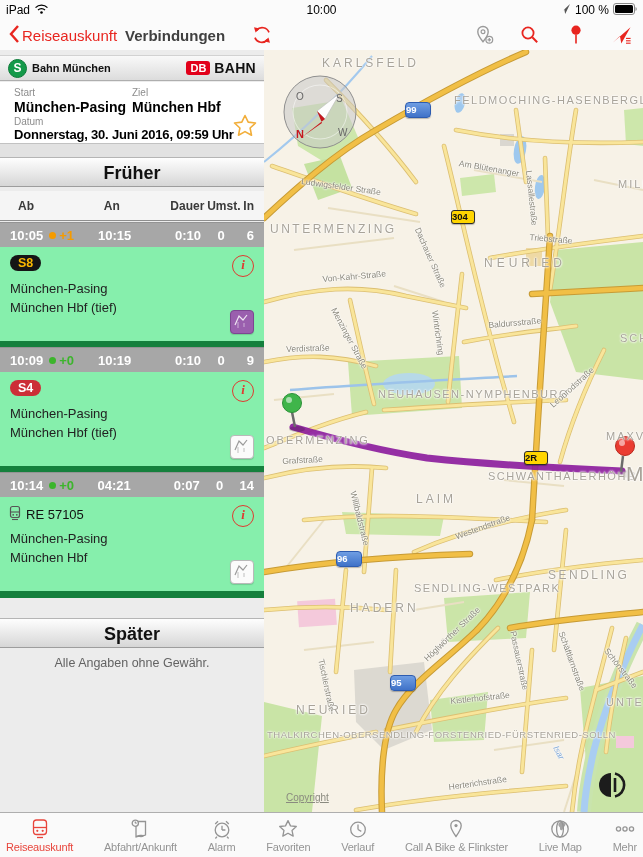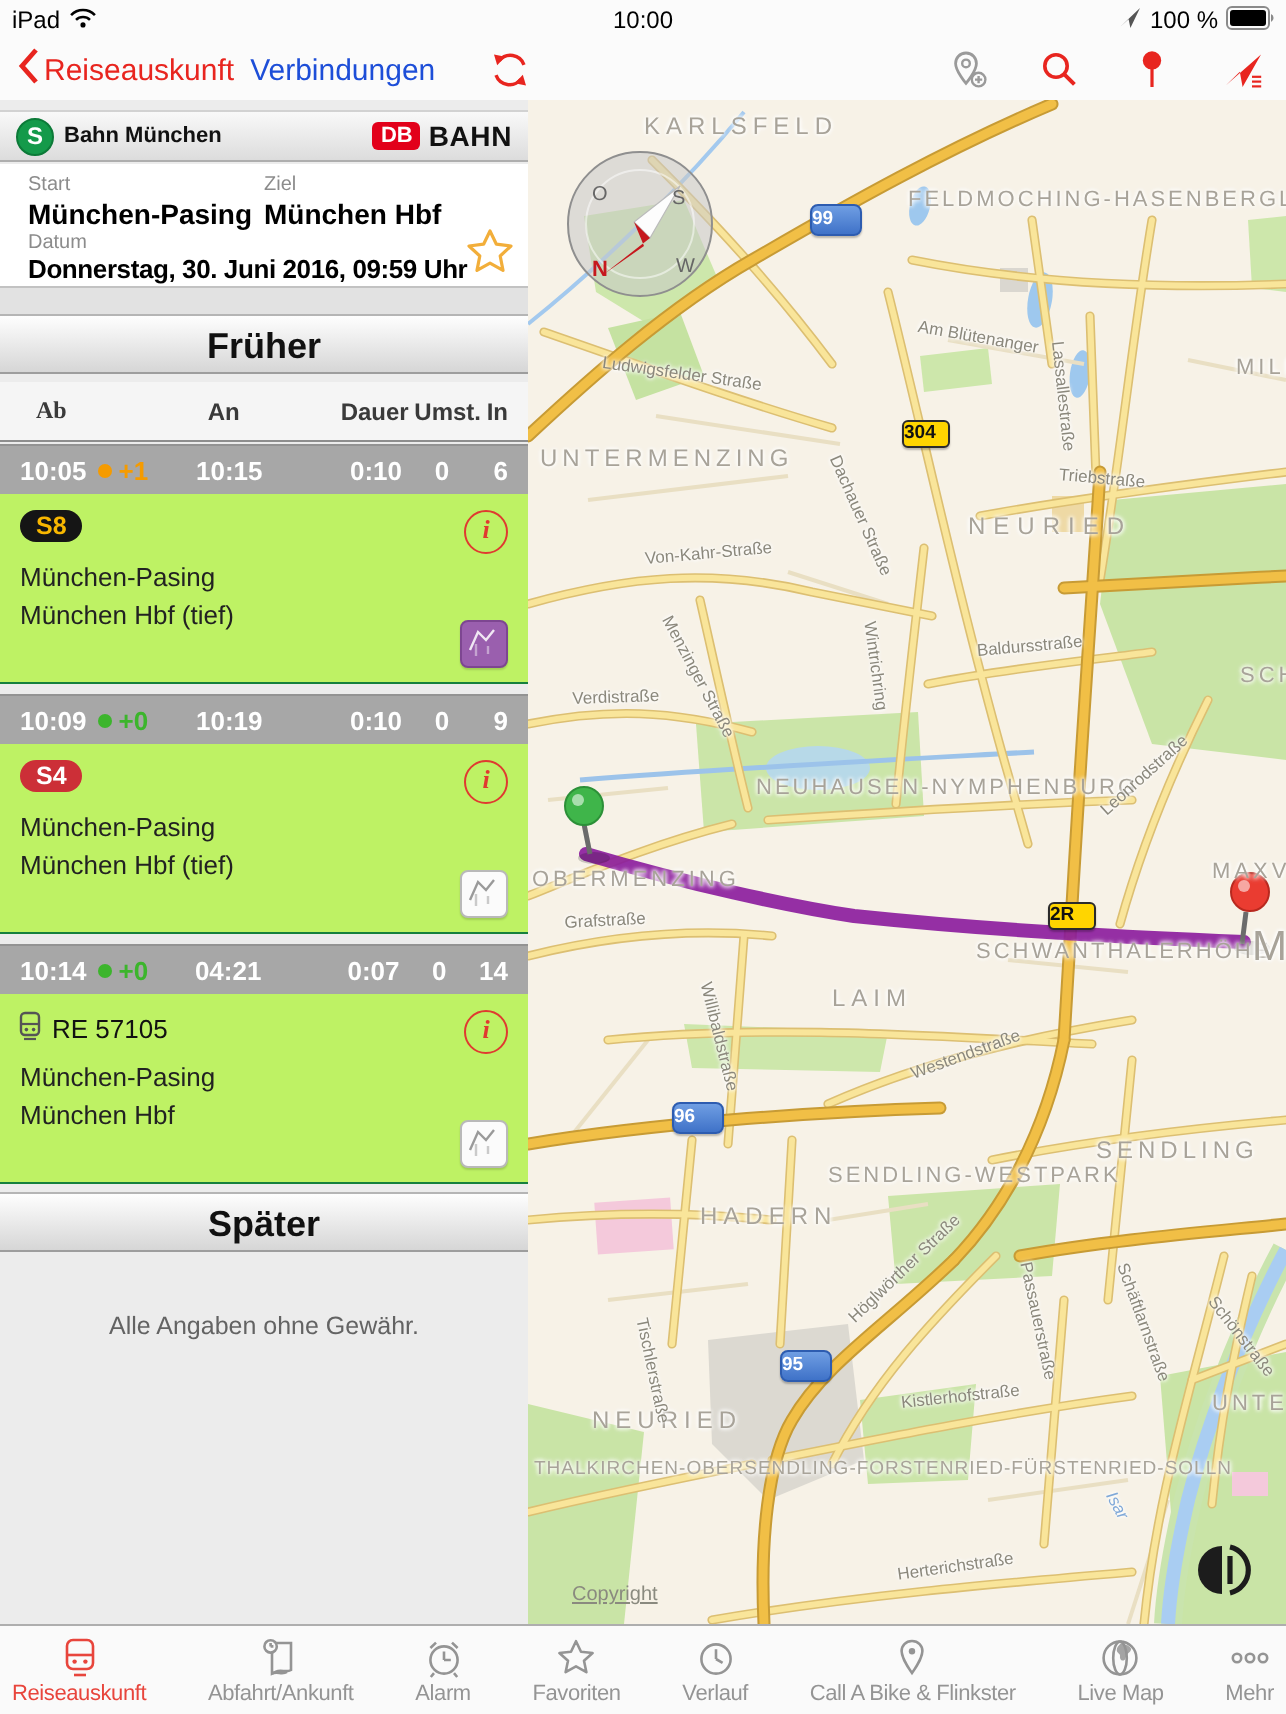--- a/index.html
+++ b/index.html
@@ -12,21 +12,21 @@
              display:flex;align-items:center;font-size:12px;color:#000;}
   .sb-left{position:absolute;left:6px;display:flex;align-items:center;gap:4px;}
   .sb-time{position:absolute;left:0;width:100%;text-align:center;}
   .sb-right{position:absolute;right:4px;display:flex;align-items:center;gap:4px;}
 
   
   .navbar{position:absolute;top:20px;left:0;width:643px;height:30px;background:#fbfbfb;
           border-bottom:1px solid #c8c8c8;display:flex;align-items:center;}
   .nav-back{display:flex;align-items:center;gap:2px;margin-left:8px;color:var(--accent);
             font-size:15px;cursor:pointer;}
-  .nav-title{font-size:15px;font-weight:normal;color:#1d4ed8;margin-left:8px;}
+  .nav-title{font-size:15px;font-weight:bold;color:#404040;margin-left:8px;}
   .nav-refresh{margin-left:26px;width:22px;height:22px;}
   .nav-right{position:absolute;right:10px;display:flex;align-items:center;gap:24px;}
   .nav-icon{width:22px;height:22px;}
 
   
   .panel{position:absolute;top:50px;left:0;width:264px;height:762px;background:#ececec;
          border-right:1px solid #a9a9a9;overflow:hidden;}
   .opbar{position:absolute;top:5px;left:0;width:100%;height:26px;
          background:linear-gradient(#f9f9f9,#dcdcdc);border-top:1px solid #d2d2d2;
          border-bottom:1px solid #aeaeae;display:flex;align-items:center;padding:0 8px;box-sizing:border-box;}
@@ -40,37 +40,37 @@
   .q-label{position:absolute;font-size:10px;color:#8c8c8c;}
   .q-value{position:absolute;font-size:14px;font-weight:bold;color:#000;white-space:nowrap;}
   .q-datum{font-size:13px;letter-spacing:-0.2px;}
   .fav-star{position:absolute;top:31px;right:6px;width:26px;height:26px;cursor:pointer;}
 
   .gap1{position:absolute;top:93px;left:0;width:100%;height:14px;background:#e2e2e2;border-top:1px solid #c2c2c2;}
   .bigbtn{position:absolute;left:0;width:100%;height:30px;background:linear-gradient(#fefefe,#d6d6d6);
           border-top:1px solid #b5b5b5;border-bottom:1px solid #9d9d9d;text-align:center;line-height:30px;
           font-size:18px;font-weight:bold;color:#111;box-sizing:border-box;cursor:pointer;}
   .btn-earlier{top:107px;}
-  .btn-later{top:546px;}
+  .btn-later{top:568px;}
 
   .cols{display:flex;align-items:center;padding:0 10px;box-sizing:border-box;}
   .c-ab{width:88px;display:flex;align-items:center;}
   .c-an{width:55px;}
   .c-dauer{width:48px;text-align:right;}
   .c-umst{width:40px;text-align:center;}
   .c-in{flex:1;text-align:right;}
   .thead{position:absolute;top:141px;left:0;width:100%;height:30px;background:#f5f5f5;
          border-bottom:1px solid #8e8e8e;font-size:12px;font-weight:bold;color:#3a3a3a;}
-  .thead .c-ab{padding-left:8px;font-family:Liberation Serif, serif;}
+  .thead .c-ab{padding-left:8px;}
 
   .conn{position:absolute;left:0;width:264px;height:120px;cursor:pointer;}
   .band{height:25px;background:#a7a7a7;color:#fff;font-size:13px;font-weight:bold;border-top:1px solid #939393;}
   .delay-dot{display:inline-block;width:7px;height:7px;border-radius:50%;margin:0 3px 0 6px;}
   .delay{font-weight:bold;}
-  .cbody{position:relative;height:94px;background:#bef264;border-bottom:1px solid #15803d;}
+  .cbody{position:relative;height:94px;background:#86efac;border-bottom:7px solid #15803d;}
   .badge{position:absolute;left:10px;top:8px;border-radius:9px;padding:1px 8px;font-size:12.5px;font-weight:bold;}
   .badge.s8{background:#151515;color:#f8b700;}
   .badge.s4{background:#cc2f37;color:#fff;}
   .line-re{position:absolute;left:8px;top:8px;display:flex;align-items:center;gap:4px;font-size:13px;color:#111;}
   .info-badge{position:absolute;right:10px;top:8px;width:20px;height:20px;border:1.5px solid #e03a30;
               border-radius:50%;color:#e03a30;font-family:"Liberation Serif",serif;font-style:italic;
               font-weight:bold;font-size:13px;text-align:center;line-height:18px;cursor:pointer;}
   .st{position:absolute;left:10px;font-size:13px;color:#222;}
   .st.from{top:34px;}
   .st.to{top:53px;}

